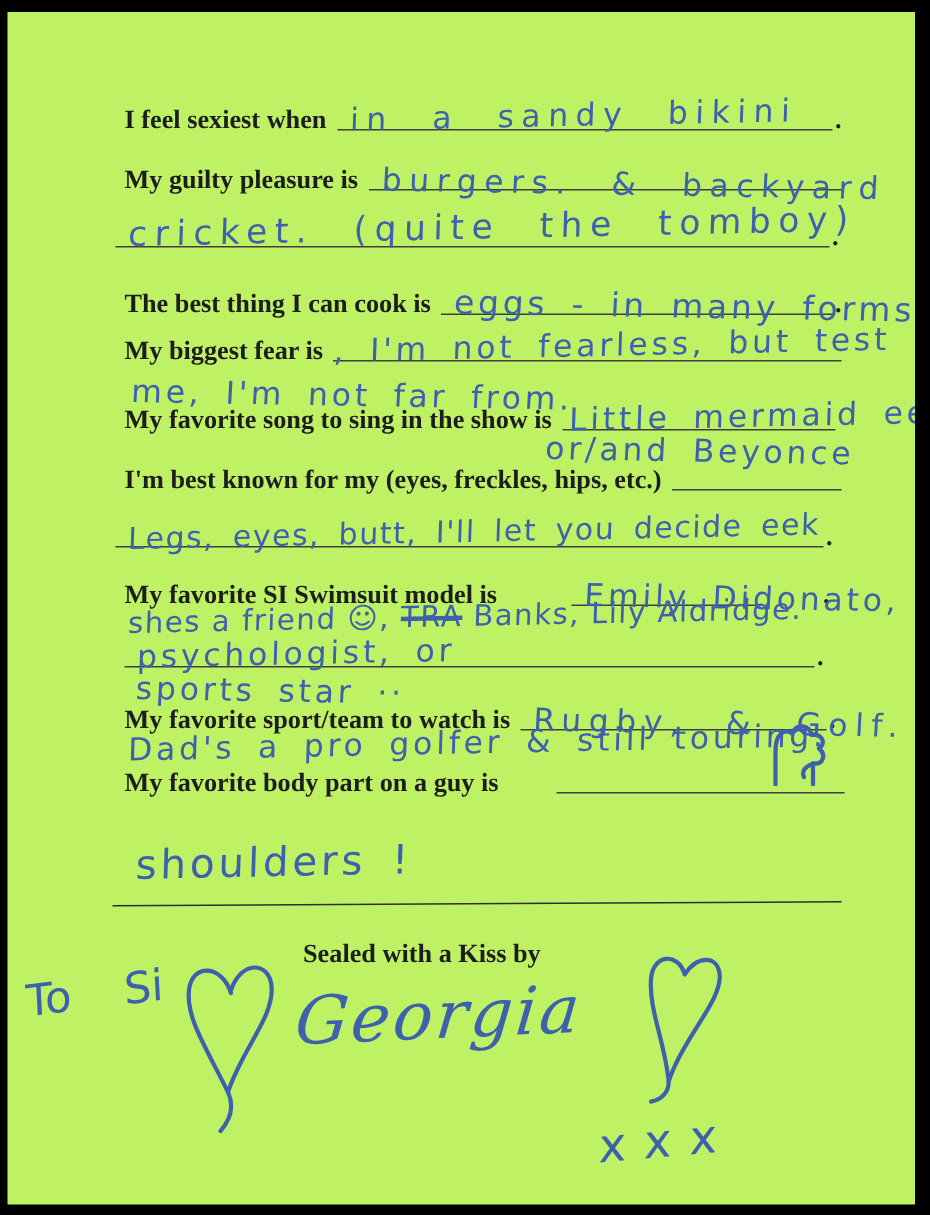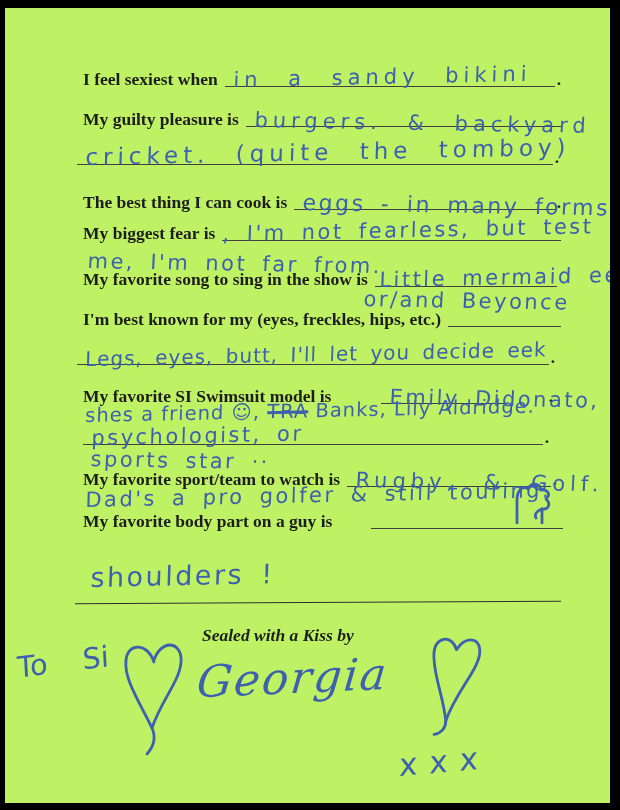--- a/index.html
+++ b/index.html
@@ -136,21 +136,21 @@
   </svg>
 
   <div class="row" style="top:500px; left:78px; width:480px;gap:32px;">
     <span class="prompt">My favorite body part on a guy is</span>
     <span class="blank"></span>
   </div>
 
   <span class="hw hw-abs sp2 tilt-a" style="top:556px; left:85px; font-size:27px;">shoulders !</span>
   <div class="free-line" style="top:594px; left:70px; width:486px;"></div>
 
-  <span class="sealed" style="top:617px; left:197px;font-style:italic;">Sealed with a Kiss by</span>
+  <span class="sealed" style="top:617px; left:197px;">Sealed with a Kiss by</span>
 
   <span class="hw hw-abs to-si" style="top:640px; left:12px;">To Si</span>
 
   <svg class="doodle" style="top:630px; left:113px;" width="72" height="118" viewBox="0 0 72 118">
     <path d="M36,24 C30,5 10,4 8,22 C6,40 18,58 34,90 C38,99 36,108 29,116"></path>
     <path d="M34,90 C44,60 65,40 63,19 C61,3 43,2 36,22"></path>
   </svg>
 
   <span class="signature" style="top:648px; left:192px;">Georgia</span>
 

